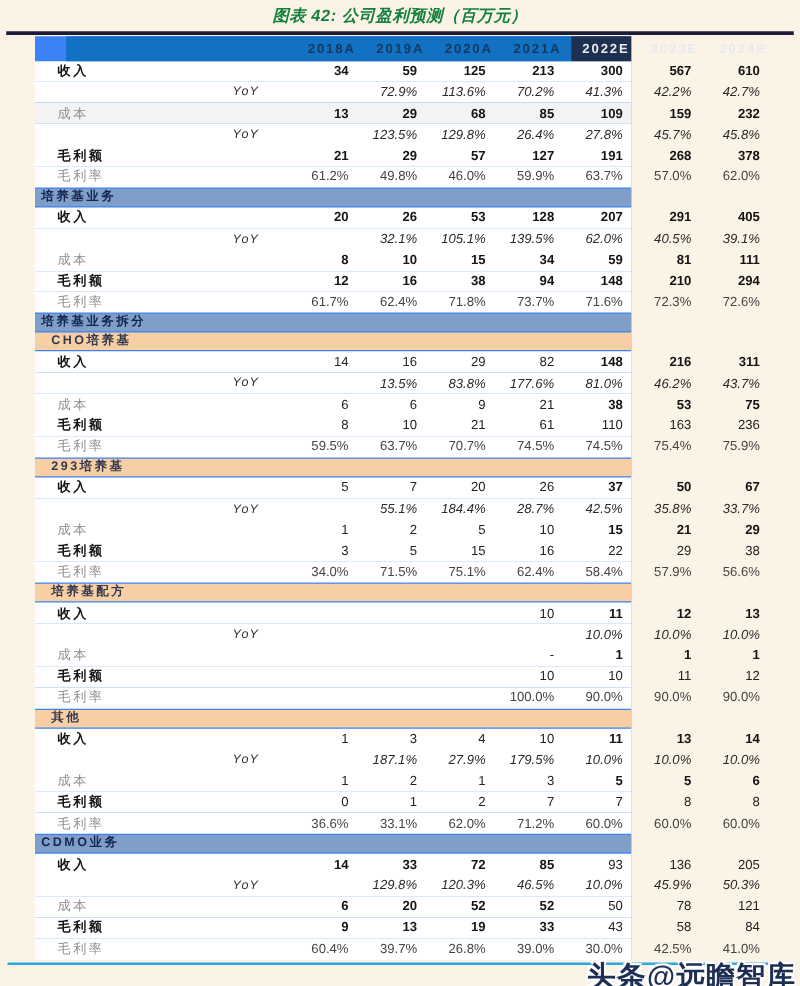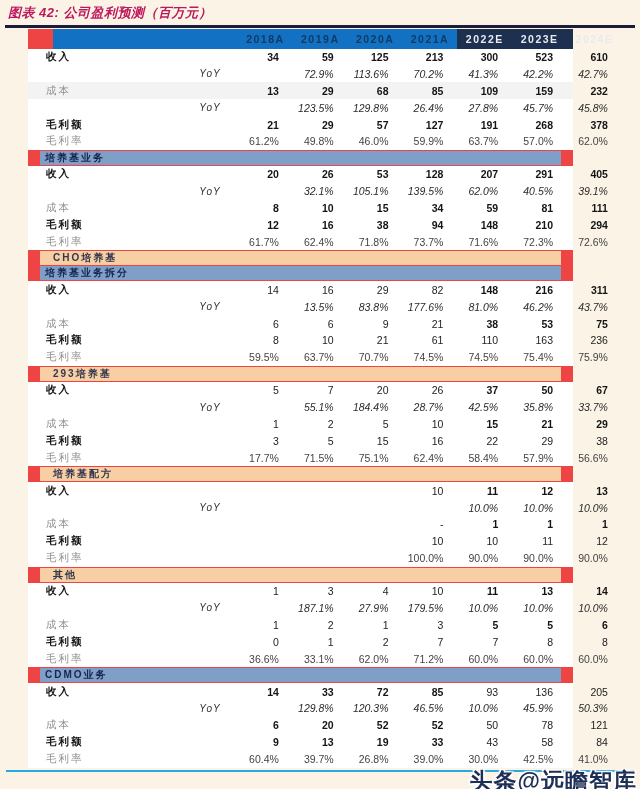--- a/index.html
+++ b/index.html
@@ -6,24 +6,24 @@
   body{
     width:640px;height:789px;
     background:#fbf3e6;
     font-family:"Liberation Sans","DejaVu Sans",sans-serif;
     position:relative;overflow:hidden;
   }
   .page{position:relative;width:640px;height:789px;}
   .title{
     margin:4px 8px 0 8px;
     font-size:13px;font-weight:bold;font-style:italic;
-    color:#be185d;letter-spacing:0.5px;
+    color:#15803d;letter-spacing:0.5px;text-align:center;
   }
   .title-rule{margin:3px 5px 0 5px;height:2.5px;background:#1c1c38;}
-  .table{margin:1px 18px 0 28px;width:545px;background:#ef4444;}
+  .table{margin:1px 18px 0 28px;width:477px;background:#3b82f6;}
   
   .thead{
     position:relative;height:20px;
     display:grid;grid-template-columns:158px 52px repeat(7,54.857px);
     align-items:center;
   }
   .hbg-light{position:absolute;left:25px;top:0;width:404px;height:20px;background:#1271c2;}
   .hbg-dark{position:absolute;left:429px;top:0;right:0;height:20px;background:#1e3050;}
   .hcell{
     position:relative;z-index:2;text-align:center;
@@ -36,26 +36,26 @@
     display:grid;grid-template-columns:158px 52px repeat(7,54.857px);
     height:16.9px;align-items:center;background:#fff;
   }
   .row.shaded{background:#f3f3f3;}
   .cell{font-size:10.5px;color:#222;}
   .num{text-align:right;padding-right:14px;font-variant-numeric:tabular-nums;}
   .num.b{font-weight:bold;color:#141414;}
   .label{text-align:left;padding-left:18px;letter-spacing:2px;}
   .label.strong{font-weight:bold;color:#151515;}
   .label.muted{color:#8f8f8f;}
-  .yoycol{text-align:center;padding-right:4px;font-style:italic;color:#333;font-size:10px;letter-spacing:1px;}
+  .yoycol{text-align:left;padding-right:4px;font-style:italic;color:#333;font-size:10px;letter-spacing:1px;}
   .yoyval{font-style:italic;color:#2a2a2a;}
   .rate{color:#444;}
   
   .band{
-    height:14px;line-height:14px;margin:1px 12px;
+    height:14px;line-height:14px;margin:1px 0;
     font-size:10px;font-weight:bold;letter-spacing:2px;
   }
   .band.blue{background:#7f9fc8;color:#16264d;padding-left:5px;}
   .band.orange{background:#f8cfa4;color:#33384f;padding-left:13px;}
   
   .foot-rule{margin:2px 6px 0 6px;height:2px;background:#29a8e0;position:relative;z-index:1;}
   .source{margin:20px 0 0 10px;font-size:9.5px;color:#1a2a4a;letter-spacing:1px;}
   .watermark{
     position:absolute;right:3px;top:762px;z-index:3;
     font-size:23px;font-weight:bold;letter-spacing:1px;
@@ -86,21 +86,21 @@
       </div>
     <div id="tbody">
         <div class="row">
           <div class="cell label strong">收入</div>
           <div class="cell yoycol"></div>
           <div class="cell num b">34</div>
           <div class="cell num b">59</div>
           <div class="cell num b">125</div>
           <div class="cell num b">213</div>
           <div class="cell num b">300</div>
-          <div class="cell num b">523</div>
+          <div class="cell num b">567</div>
           <div class="cell num b">610</div>
         </div>
         <div class="row">
           <div class="cell label "></div>
           <div class="cell yoycol">YoY</div>
           <div class="cell num yoyval"></div>
           <div class="cell num yoyval">72.9%</div>
           <div class="cell num yoyval">113.6%</div>
           <div class="cell num yoyval">70.2%</div>
           <div class="cell num yoyval">41.3%</div>
@@ -200,22 +200,22 @@
           <div class="cell label muted">毛利率</div>
           <div class="cell yoycol"></div>
           <div class="cell num rate">61.7%</div>
           <div class="cell num rate">62.4%</div>
           <div class="cell num rate">71.8%</div>
           <div class="cell num rate">73.7%</div>
           <div class="cell num rate">71.6%</div>
           <div class="cell num rate">72.3%</div>
           <div class="cell num rate">72.6%</div>
         </div>
+        <div class="band blue">培养基业务拆分</div>
         <div class="band orange">CHO培养基</div>
-        <div class="band blue">培养基业务拆分</div>
         <div class="row">
           <div class="cell label strong">收入</div>
           <div class="cell yoycol"></div>
           <div class="cell num">14</div>
           <div class="cell num">16</div>
           <div class="cell num">29</div>
           <div class="cell num">82</div>
           <div class="cell num b">148</div>
           <div class="cell num b">216</div>
           <div class="cell num b">311</div>
@@ -305,21 +305,21 @@
           <div class="cell num">5</div>
           <div class="cell num">15</div>
           <div class="cell num">16</div>
           <div class="cell num">22</div>
           <div class="cell num">29</div>
           <div class="cell num">38</div>
         </div>
         <div class="row">
           <div class="cell label muted">毛利率</div>
           <div class="cell yoycol"></div>
-          <div class="cell num rate">17.7%</div>
+          <div class="cell num rate">34.0%</div>
           <div class="cell num rate">71.5%</div>
           <div class="cell num rate">75.1%</div>
           <div class="cell num rate">62.4%</div>
           <div class="cell num rate">58.4%</div>
           <div class="cell num rate">57.9%</div>
           <div class="cell num rate">56.6%</div>
         </div>
         <div class="band orange">培养基配方</div>
         <div class="row">
           <div class="cell label strong">收入</div>

